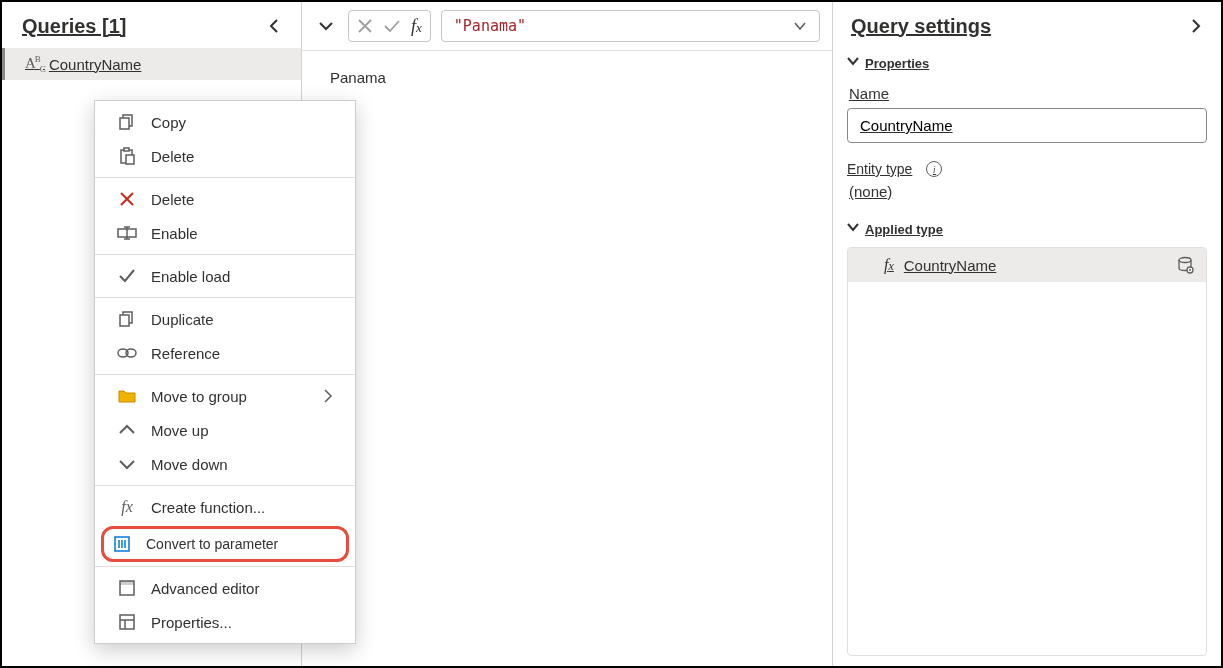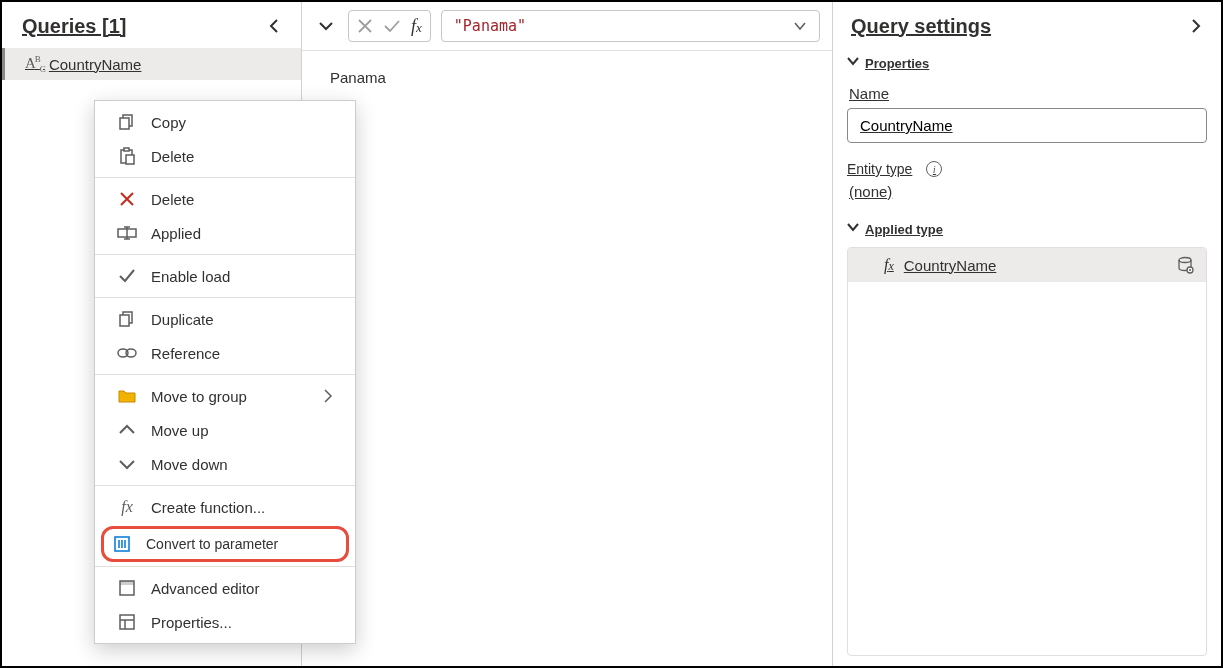--- a/index.html
+++ b/index.html
@@ -266,21 +266,21 @@
     </div>
     <div class="menu-item">
       <span class="menu-icon">
         <svg width="20" height="18" viewBox="0 0 20 18">
             <rect x="1" y="5" width="18" height="8" fill="none" stroke="#605e5c" stroke-width="1.5"></rect>
             <line x1="10" y1="3" x2="10" y2="15" stroke="#605e5c" stroke-width="1.5"></line>
             <line x1="7" y1="3" x2="13" y2="3" stroke="#605e5c" stroke-width="1.5"></line>
             <line x1="7" y1="15" x2="13" y2="15" stroke="#605e5c" stroke-width="1.5"></line>
           </svg>
       </span>
-      <span>Applied</span>
+      <span>Enable</span>
     </div>
     <div class="menu-separator"></div>
     <div class="menu-item">
       <span class="menu-icon">
         <svg width="18" height="18" viewBox="0 0 18 18">
             <path d="M2 9 L7 14 L16 3" fill="none" stroke="#605e5c" stroke-width="2"></path>
           </svg>
       </span>
       <span>Enable load</span>
     </div>

